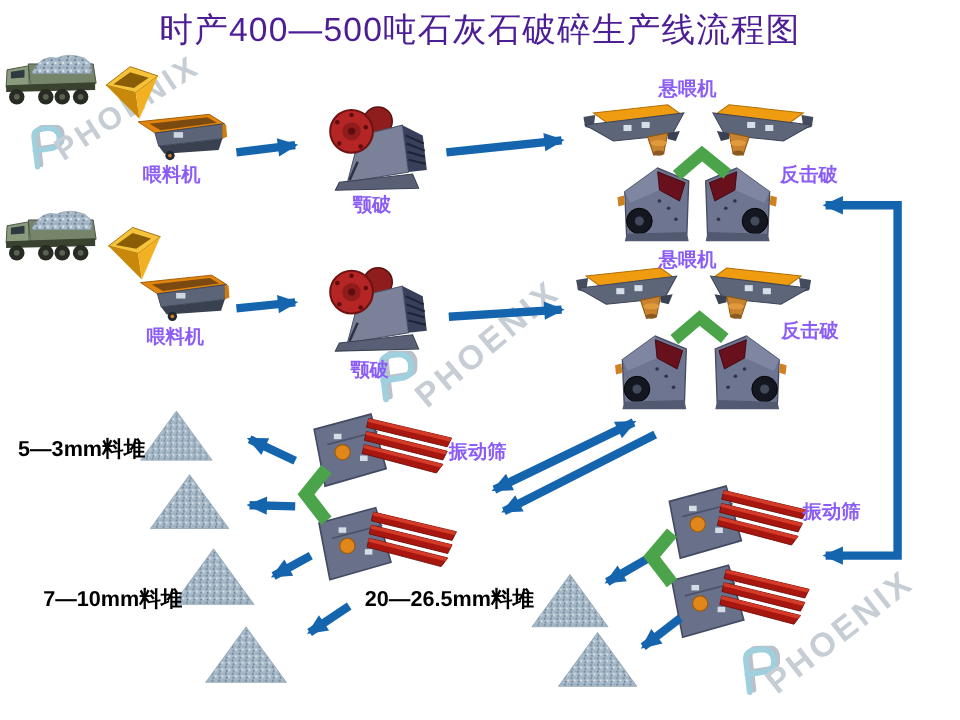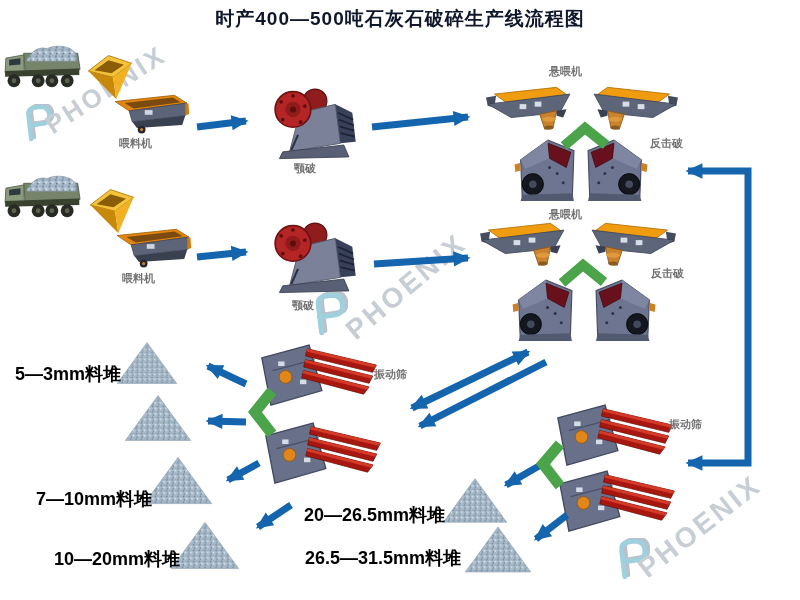--- a/index.html
+++ b/index.html
@@ -1,22 +1,22 @@
 <!DOCTYPE html>
 <html><head>
 <meta charset="utf-8">
 <style>
   html,body{margin:0;padding:0;background:#ffffff;}
   #canvas{position:relative;width:800px;height:600px;background:#ffffff;overflow:hidden;
           font-family:"Liberation Sans","DejaVu Sans",sans-serif;}
   #title{position:absolute;left:0;right:0;top:6px;text-align:center;z-index:5;
-         font-size:19px;font-weight:bold;color:#0f172a;letter-spacing:1px;}
+         font-size:28px;font-weight:normal;color:#4c1d95;letter-spacing:1px;}
   .m{position:absolute;z-index:2;}
   .m svg{width:100%;height:100%;display:block;}
-  .lbl{position:absolute;z-index:5;font-weight:bold;color:#737373;font-size:11px;white-space:nowrap;font-family:Liberation Serif, serif;}
+  .lbl{position:absolute;z-index:5;font-weight:bold;color:#8b5cf6;font-size:16px;white-space:nowrap;font-family:Liberation Serif, serif;}
   .plbl{position:absolute;z-index:5;font-weight:bold;color:#000;font-size:18px;white-space:nowrap;}
   #arrows{position:absolute;left:0;top:0;z-index:3;}
   .wm{position:absolute;z-index:1;font-weight:bold;font-size:27px;letter-spacing:3px;
       color:#c6cdd4;transform-origin:0 50%;white-space:nowrap;}
   .wmlogo{position:absolute;z-index:1;}
   #defsvg{position:absolute;width:0;height:0;overflow:hidden;}
 </style>
 </head>
 <body>
 
@@ -322,17 +322,15 @@
   <div class="lbl" style="left:650px;top:136px;">反击破</div>
   <div class="lbl" style="left:122px;top:271px;">喂料机</div>
   <div class="lbl" style="left:292px;top:298px;">颚破</div>
   <div class="lbl" style="left:549px;top:207px;">悬喂机</div>
   <div class="lbl" style="left:651px;top:266px;">反击破</div>
   <div class="lbl" style="left:374px;top:367px;">振动筛</div>
   <div class="lbl" style="left:669px;top:417px;">振动筛</div>
 
   <div class="plbl" style="left:15px;top:362px;">5—3mm料堆</div>
   <div class="plbl" style="left:36px;top:487px;">7—10mm料堆</div>
-  <div class="plbl" style="left:54px;top:547px;">10—20mm料堆</div>
-  <div class="plbl" style="left:304px;top:503px;">20—26.5mm料堆</div>
-  <div class="plbl" style="left:305px;top:546px;">26.5—31.5mm料堆</div>
+  <div class="plbl" style="left:304px;top:487px;">20—26.5mm料堆</div>
 
 </div>
 
 </body></html>

